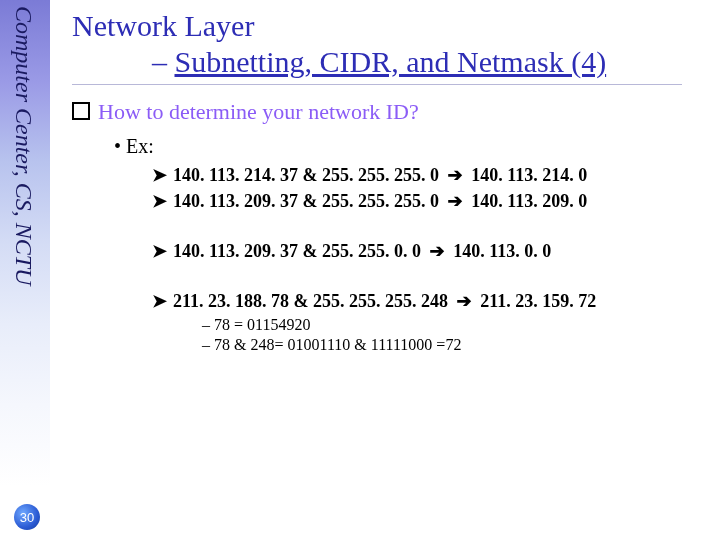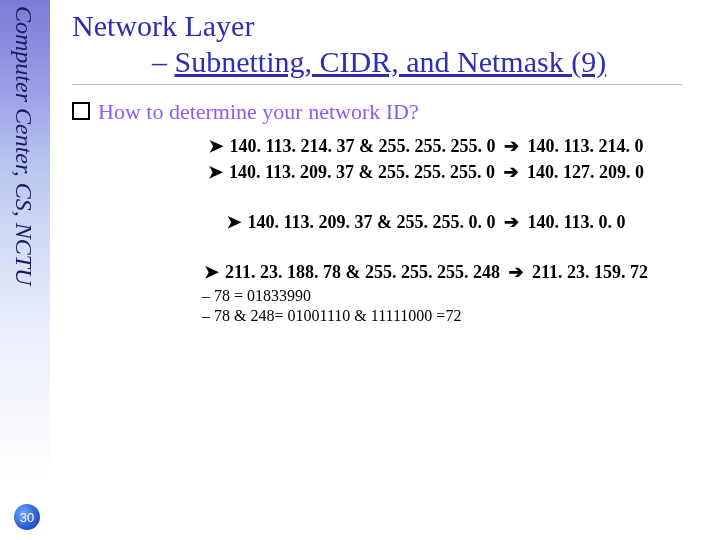--- a/index.html
+++ b/index.html
@@ -118,21 +118,20 @@
   .arrow-list {
     margin: 6px 0 0 80px;
     padding: 0;
     font-size: 18px;
     color: #000;
     font-weight: bold;
   }
   .arrow-list li {
     list-style: none;
     margin-bottom: 4px;
-    text-align: center;
   }
   .arrow-list li .tri {
     color: #000;
     margin-right: 6px;
   }
   .arrow-list li .bigarrow {
     font-weight: bold;
     margin: 0 4px;
   }
   .arrow-group-gap { height: 18px; }
@@ -159,41 +158,42 @@
   <div class="sidebar">
     <div class="sidebar-text">Computer Center, CS, NCTU</div>
     <div class="page-number">30</div>
   </div>
 
   <div class="content">
 
     <div class="title-line1">Network Layer</div>
     <div class="title-line2">
       <span>–</span>
-      <span class="u">Subnetting, CIDR, and Netmask (9)</span>
+      <span class="u">Subnetting, CIDR, and Netmask (4)</span>
     </div>
     <hr class="hr">
 
     <div class="q-line">
       <span class="box"></span><span>How to determine your network ID?</span>
     </div>
 
     <ul class="bullet-list">
+      <li>Ex:</li>
     </ul>
 
     <ul class="arrow-list">
       <li>
         <span class="tri">➤</span><span>140. 113. 214. 37 &amp; 255. 255. 255. 0</span>
         <span class="bigarrow">➔</span>
         <span>140. 113. 214. 0</span>
       </li>
       <li>
         <span class="tri">➤</span><span>140. 113. 209. 37 &amp; 255. 255. 255. 0</span>
         <span class="bigarrow">➔</span>
-        <span>140. 127. 209. 0</span>
+        <span>140. 113. 209. 0</span>
       </li>
     </ul>
 
     <div class="arrow-group-gap"></div>
 
     <ul class="arrow-list">
       <li>
         <span class="tri">➤</span><span>140. 113. 209. 37 &amp; 255. 255. 0. 0</span>
         <span class="bigarrow">➔</span>
         <span>140. 113. 0. 0</span>
@@ -204,18 +204,18 @@
 
     <ul class="arrow-list">
       <li>
         <span class="tri">➤</span><span>211. 23. 188. 78 &amp; 255. 255. 255. 248</span>
         <span class="bigarrow">➔</span>
         <span>211. 23. 159. 72</span>
       </li>
     </ul>
 
     <ul class="dash-list">
-      <li>78 = 01833990</li>
+      <li>78 = 01154920</li>
       <li>78 &amp; 248= 01001110 &amp; 11111000 =72</li>
     </ul>
 
   </div>
 </div>
 
 </body></html>

